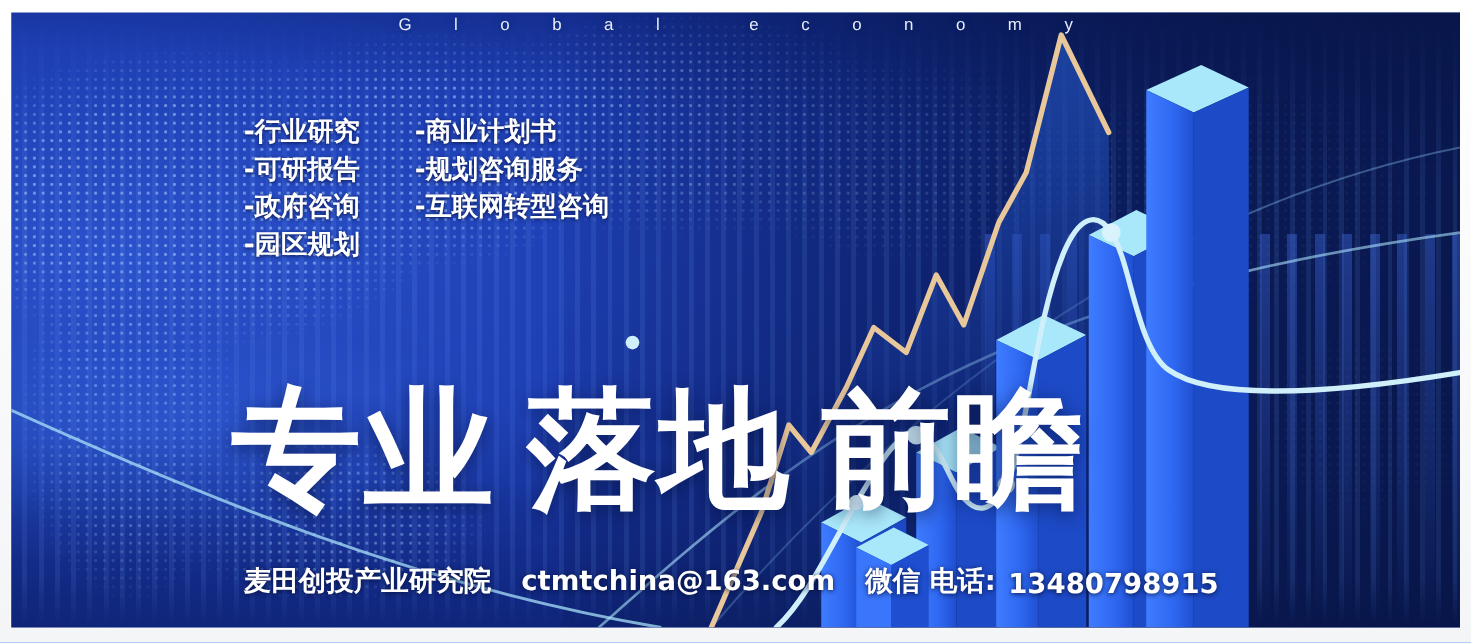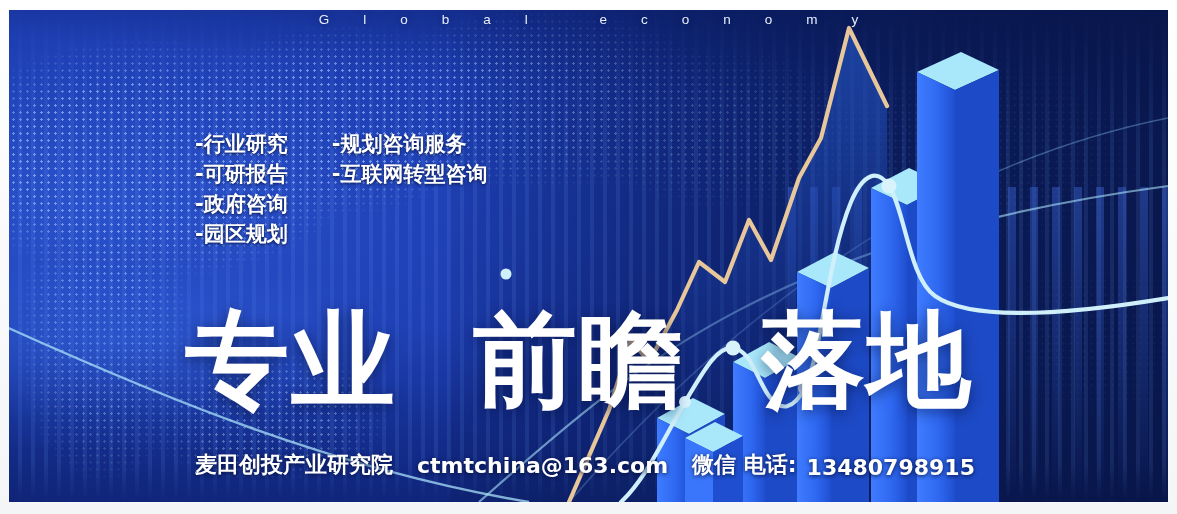--- a/index.html
+++ b/index.html
@@ -132,40 +132,40 @@
     white-space: nowrap;
     text-shadow: 0 0 6px rgba(10,30,100,.85);
   }
   .bullets {
     position: absolute;
     left: 186px;
     top: 80px;
     display: flex;
     gap: 44px;
   }
-  .bcol { display: flex; flex-direction: column; gap: 2px; margin-top: 39px; }
+  .bcol { display: flex; flex-direction: column; gap: 2px; }
   .bcol li {
     list-style: none;
     color: #ffffff;
     font-size: 21px;
     line-height: 30px;
     font-weight: 700;
     white-space: nowrap;
     text-shadow: 0 1px 3px rgba(4,16,60,.9);
     font-family: "DejaVu Sans", "Liberation Sans", sans-serif;
   }
   .bcol ul { margin:0; padding:0; }
 
   .headline {
     position: absolute;
     left: 176px;
     top: 296px;
     display: flex;
     align-items: baseline;
-    gap: 76px;
+    gap: 24px;
     color: #ffffff;
     font-size: 104px;
     line-height: 1.05;
     font-weight: 700;
     letter-spacing: 2px;
     font-family: Liberation Serif, serif;
     text-shadow: 0 3px 14px rgba(4,14,56,.55);
   }
   .footline {
     position: absolute;
@@ -300,30 +300,31 @@
       <div class="bcol">
         <ul>
           <li>-行业研究</li>
           <li>-可研报告</li>
           <li>-政府咨询</li>
           <li>-园区规划</li>
         </ul>
       </div>
       <div class="bcol">
         <ul>
+          <li>-商业计划书</li>
           <li>-规划咨询服务</li>
           <li>-互联网转型咨询</li>
         </ul>
       </div>
     </div>
 
     <div class="headline">
       <span>专业</span>
+      <span>落地</span>
       <span>前瞻</span>
-      <span>落地</span>
     </div>
 
     <div class="footline">
       <span>麦田创投产业研究院</span>
       <span>ctmtchina@163.com</span>
       <span class="contact">
         <span>微信 电话:</span>
         <span>13480798915</span>
       </span>
     </div>

